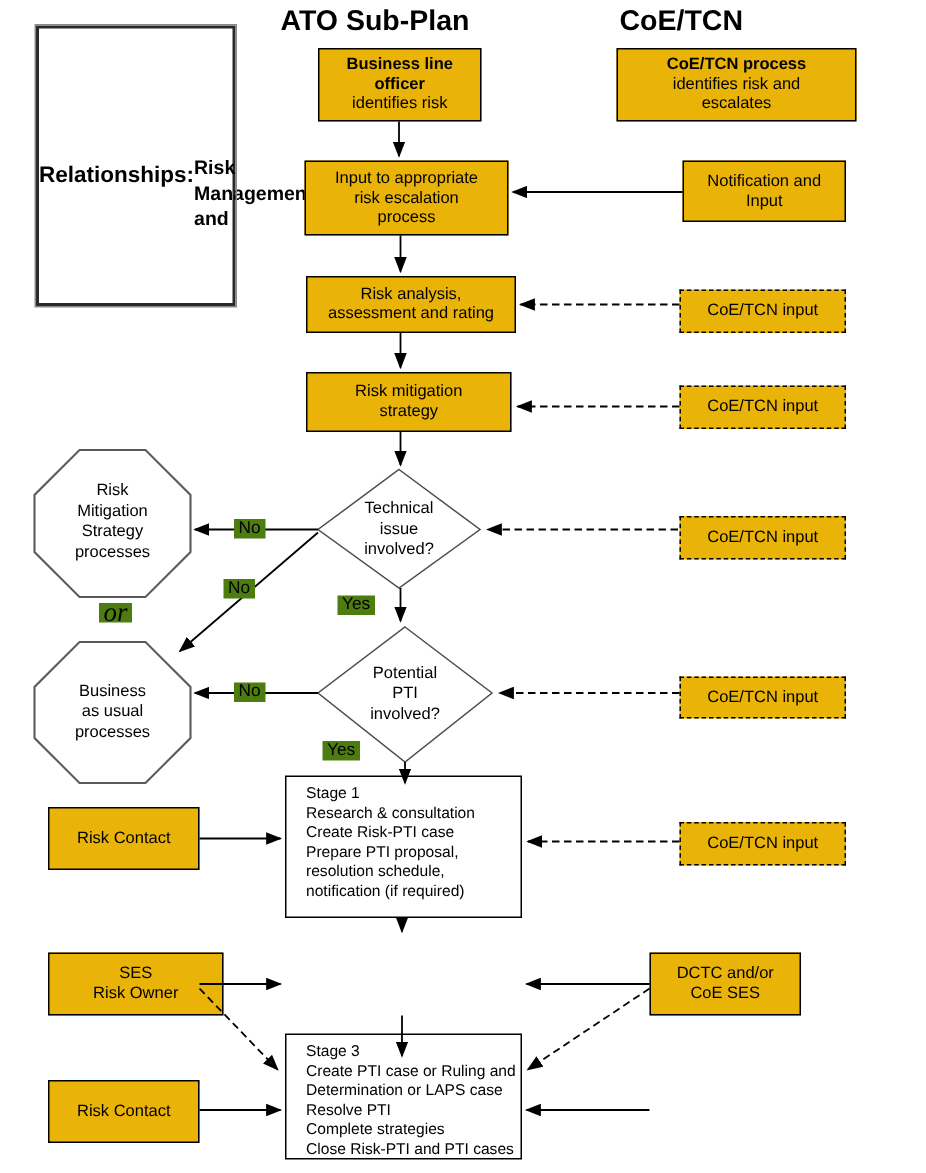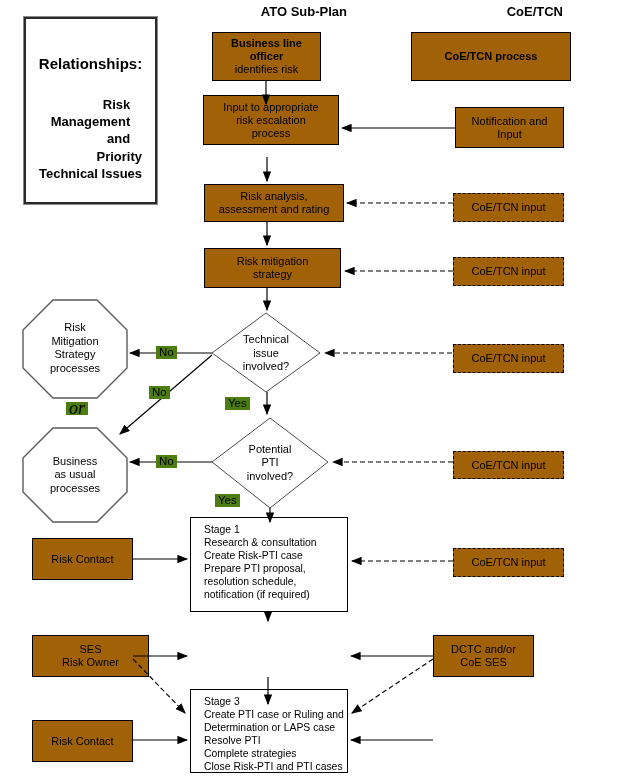--- a/index.html
+++ b/index.html
@@ -1,35 +1,35 @@
 <!DOCTYPE html>
 <html><head>
 <meta charset="utf-8">
 <style>
   html,body{margin:0;padding:0;background:#fff;}
   #canvas{
     position:relative;width:617px;height:782px;background:#fff;
     font-family:"Liberation Sans",sans-serif;color:#000;overflow:hidden;
   }
   .abs{position:absolute;box-sizing:border-box;}
-  .hdr{font-size:13px;font-weight:bold;text-align:right;z-index:1;}
+  .hdr{font-size:19px;font-weight:bold;text-align:left;z-index:1;}
   .box{
-    border:1px solid #000;background:#a16207;display:flex;flex-direction:column;
+    border:1px solid #000;background:#eab308;display:flex;flex-direction:column;
     align-items:center;justify-content:center;text-align:center;
     font-size:11px;line-height:13px;white-space:pre;z-index:1;
   }
   .box .bold{font-weight:bold;white-space:pre;}
   .dashedbox{border:1px dashed #000;}
   .stagebox{
     border:1px solid #000;background:#fff;font-size:10.4px;line-height:13px;
     white-space:pre;text-align:left;padding:5px 0 0 13px;z-index:1;
   }
   .legend{
     border:2px solid #2a2a2a;outline:1px solid #8a8a8a;background:#fff;
-    display:flex;flex-direction:column;align-items:center;text-align:right;
+    display:flex;align-items:center;text-align:left;
     font-weight:bold;z-index:1;padding-top:36px;
   }
   .legend .ltitle{font-size:15px;line-height:17px;margin-bottom:24px;}
   .legend .lbody{font-size:13px;line-height:17px;white-space:pre;}
   .legend .lbody2{font-size:13px;line-height:17px;white-space:pre;margin-top:1px;}
   .shapetext{
     display:flex;align-items:center;justify-content:center;text-align:center;
     font-size:11px;line-height:13.5px;white-space:pre;z-index:3;pointer-events:none;
   }
   .lbl{
@@ -53,30 +53,32 @@
 and</div>
     <div class="lbody2">Priority
 Technical Issues</div>
   </div>
 
   <div class="abs box" style="left:212px;top:32px;width:109px;height:49px;">
     <span class="bold">Business line
 officer</span>
     <span>identifies risk</span>
   </div>
-  <div class="abs box" style="left:203px;top:95px;width:136px;height:50px;">Input to appropriate
+  <div class="abs box" style="left:203px;top:107px;width:136px;height:50px;">Input to appropriate
 risk escalation
 process</div>
   <div class="abs box" style="left:204px;top:184px;width:140px;height:38px;">Risk analysis,
 assessment and rating</div>
   <div class="abs box" style="left:204px;top:248px;width:137px;height:40px;">Risk mitigation
 strategy</div>
 
   <div class="abs box" style="left:411px;top:32px;width:160px;height:49px;">
     <span class="bold">CoE/TCN process</span>
+    <span>identifies risk and
+escalates</span>
   </div>
   <div class="abs box" style="left:455px;top:107px;width:109px;height:41px;">Notification and
 Input</div>
 
   <div class="abs box dashedbox" style="left:453px;top:193px;width:111px;height:29px;">CoE/TCN input</div>
   <div class="abs box dashedbox" style="left:453px;top:257px;width:111px;height:29px;">CoE/TCN input</div>
   <div class="abs box dashedbox" style="left:453px;top:344px;width:111px;height:29px;">CoE/TCN input</div>
   <div class="abs box dashedbox" style="left:453px;top:451px;width:111px;height:28px;">CoE/TCN input</div>
   <div class="abs box dashedbox" style="left:453px;top:548px;width:111px;height:29px;">CoE/TCN input</div>
 

